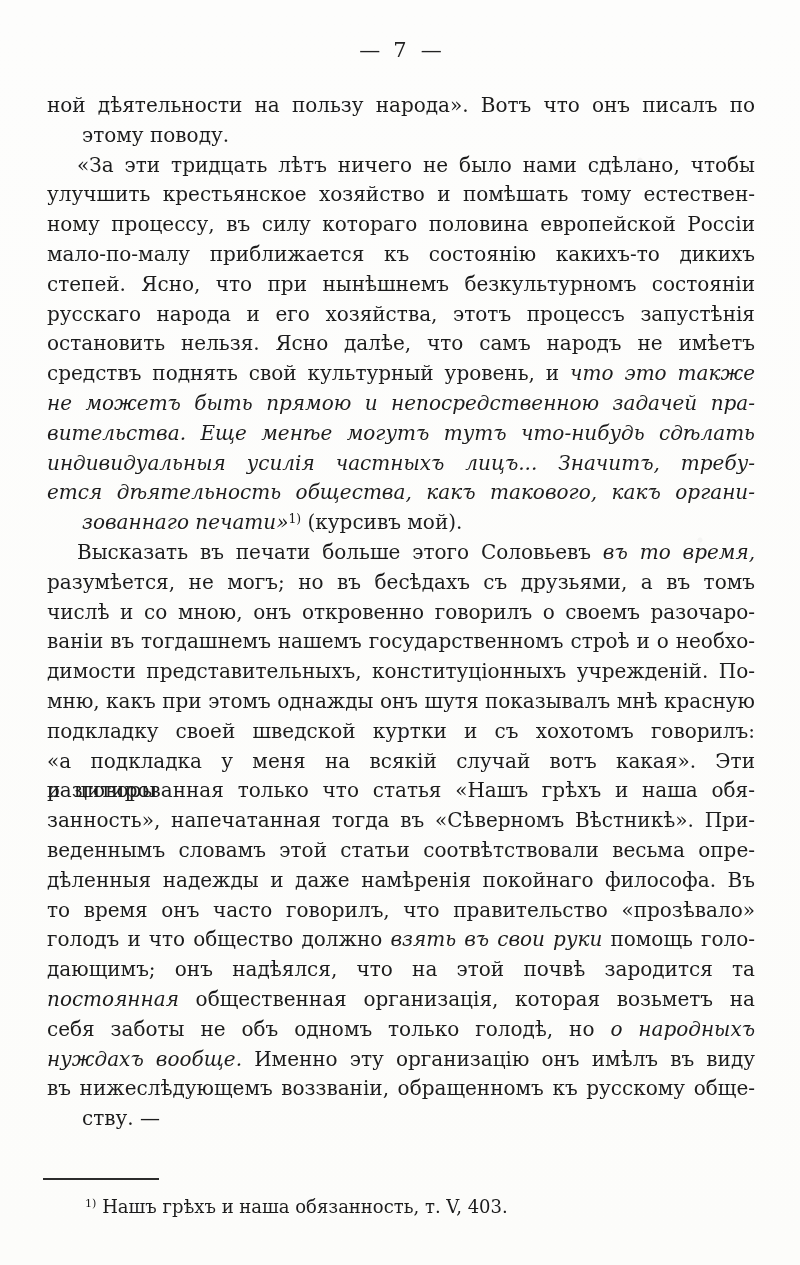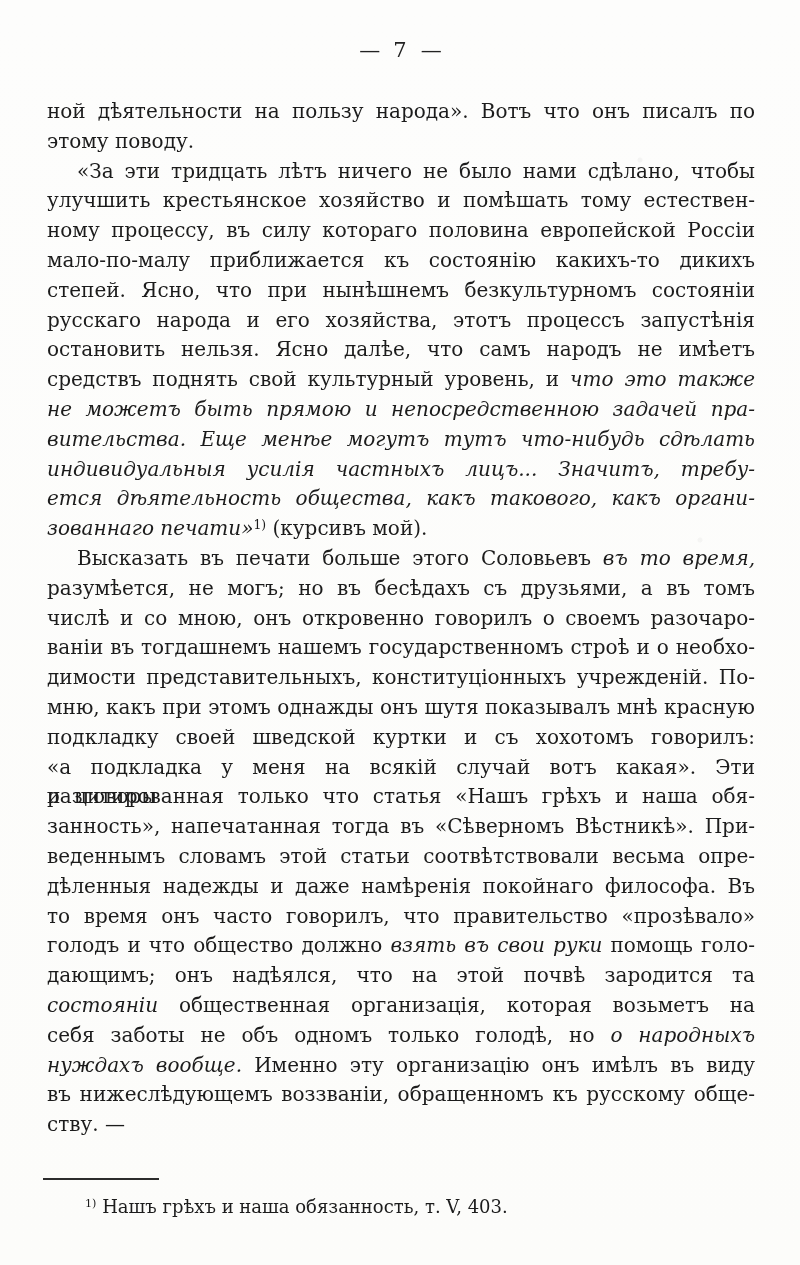--- a/index.html
+++ b/index.html
@@ -21,34 +21,34 @@
     top: 38px;
     left: 0;
     right: 0;
     text-align: center;
     font-size: 21px;
     color: #222;
   }
   .page-header .dash { margin: 0 14px; letter-spacing: -1px; }
   .text-block {
     position: absolute;
-    top: 97px;
+    top: 91px;
     left: 47px;
     width: 708px;
     font-size: 20px;
     line-height: 29.8px;
   }
   .line {
     height: 29.8px;
     text-align: justify;
     text-align-last: justify;
     overflow: visible;
     white-space: normal;
   }
-  .line.last { text-align-last: left; }
+  .line.last { text-align-last: left; margin-left: 35px; }
   .line.indent { text-indent: 30px; }
   .r { font-style: normal; }
   .i { font-style: italic; }
   .sup {
     font-size: 0.62em;
     vertical-align: 0.5em;
     line-height: 0;
   }
   .footnote-rule {
     position: absolute;
@@ -101,21 +101,21 @@
       <div class="line"><span class="r">мню, какъ при этомъ однажды онъ шутя показывалъ мнѣ красную</span></div>
       <div class="line"><span class="r">подкладку своей шведской куртки и съ хохотомъ говорилъ:</span></div>
       <div class="line"><span class="r">«а подкладка у меня на всякій случай вотъ какая». Эти разговоры</span></div>
       <div class="line"><span class="r">и цитированная только что статья «Нашъ грѣхъ и наша обя-</span></div>
       <div class="line"><span class="r">занность», напечатанная тогда въ «Сѣверномъ Вѣстникѣ». При-</span></div>
       <div class="line"><span class="r">веденнымъ словамъ этой статьи соотвѣтствовали весьма опре-</span></div>
       <div class="line"><span class="r">дѣленныя надежды и даже намѣренія покойнаго философа. Въ</span></div>
       <div class="line"><span class="r">то время онъ часто говорилъ, что правительство «прозѣвало»</span></div>
       <div class="line"><span class="r">голодъ и что общество должно </span><span class="i">взять въ свои руки</span><span class="r"> помощь голо-</span></div>
       <div class="line"><span class="r">дающимъ; онъ надѣялся, что на этой почвѣ зародится та</span></div>
-      <div class="line"><span class="i">состояніи</span><span class="r"> общественная организація, которая возьметъ на</span></div>
+      <div class="line"><span class="i">постоянная</span><span class="r"> общественная организація, которая возьметъ на</span></div>
       <div class="line"><span class="r">себя заботы не объ одномъ только голодѣ, но </span><span class="i">о народныхъ</span></div>
       <div class="line"><span class="i">нуждахъ вообще.</span><span class="r"> Именно эту организацію онъ имѣлъ въ виду</span></div>
       <div class="line"><span class="r">въ нижеслѣдующемъ воззваніи, обращенномъ къ русскому обще-</span></div>
       <div class="line last"><span class="r">ству. —</span></div>
     </div>
 
   <div class="footnote-rule"></div>
 
   <div class="footnote"><span class="sup">1)</span><span class="r"> Нашъ грѣхъ и наша обязанность, т. V, 403.</span></div>
 

